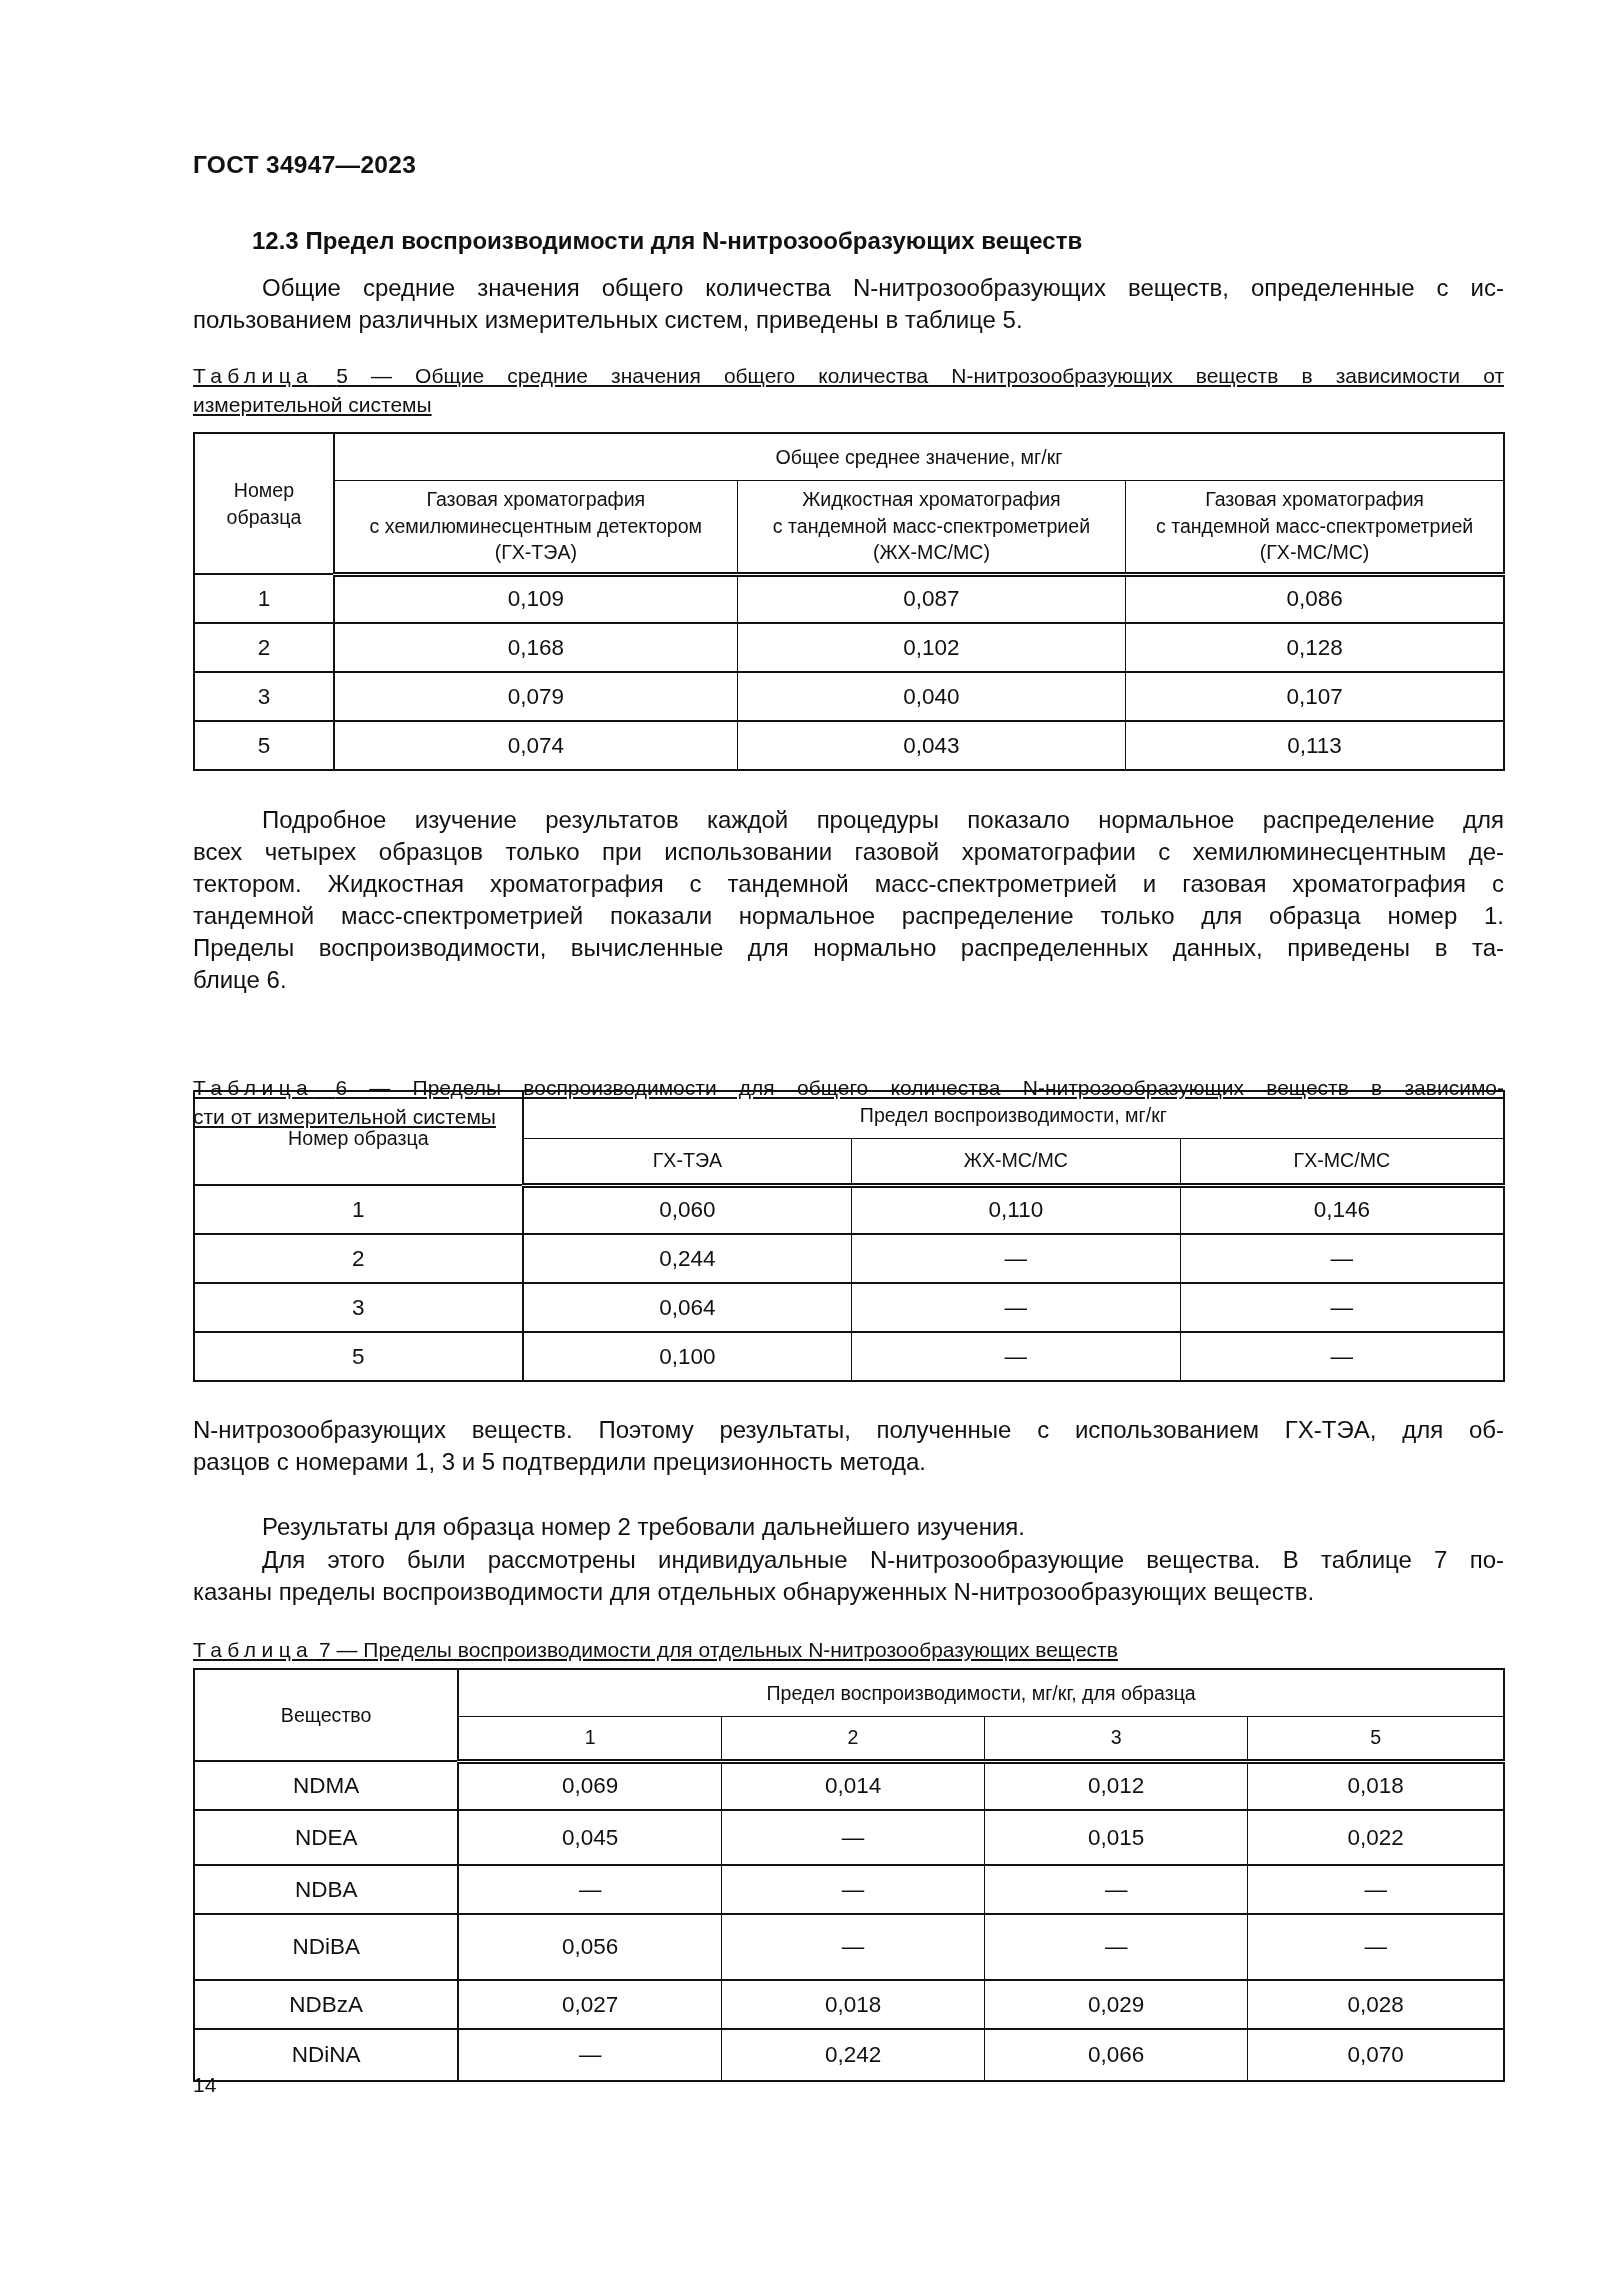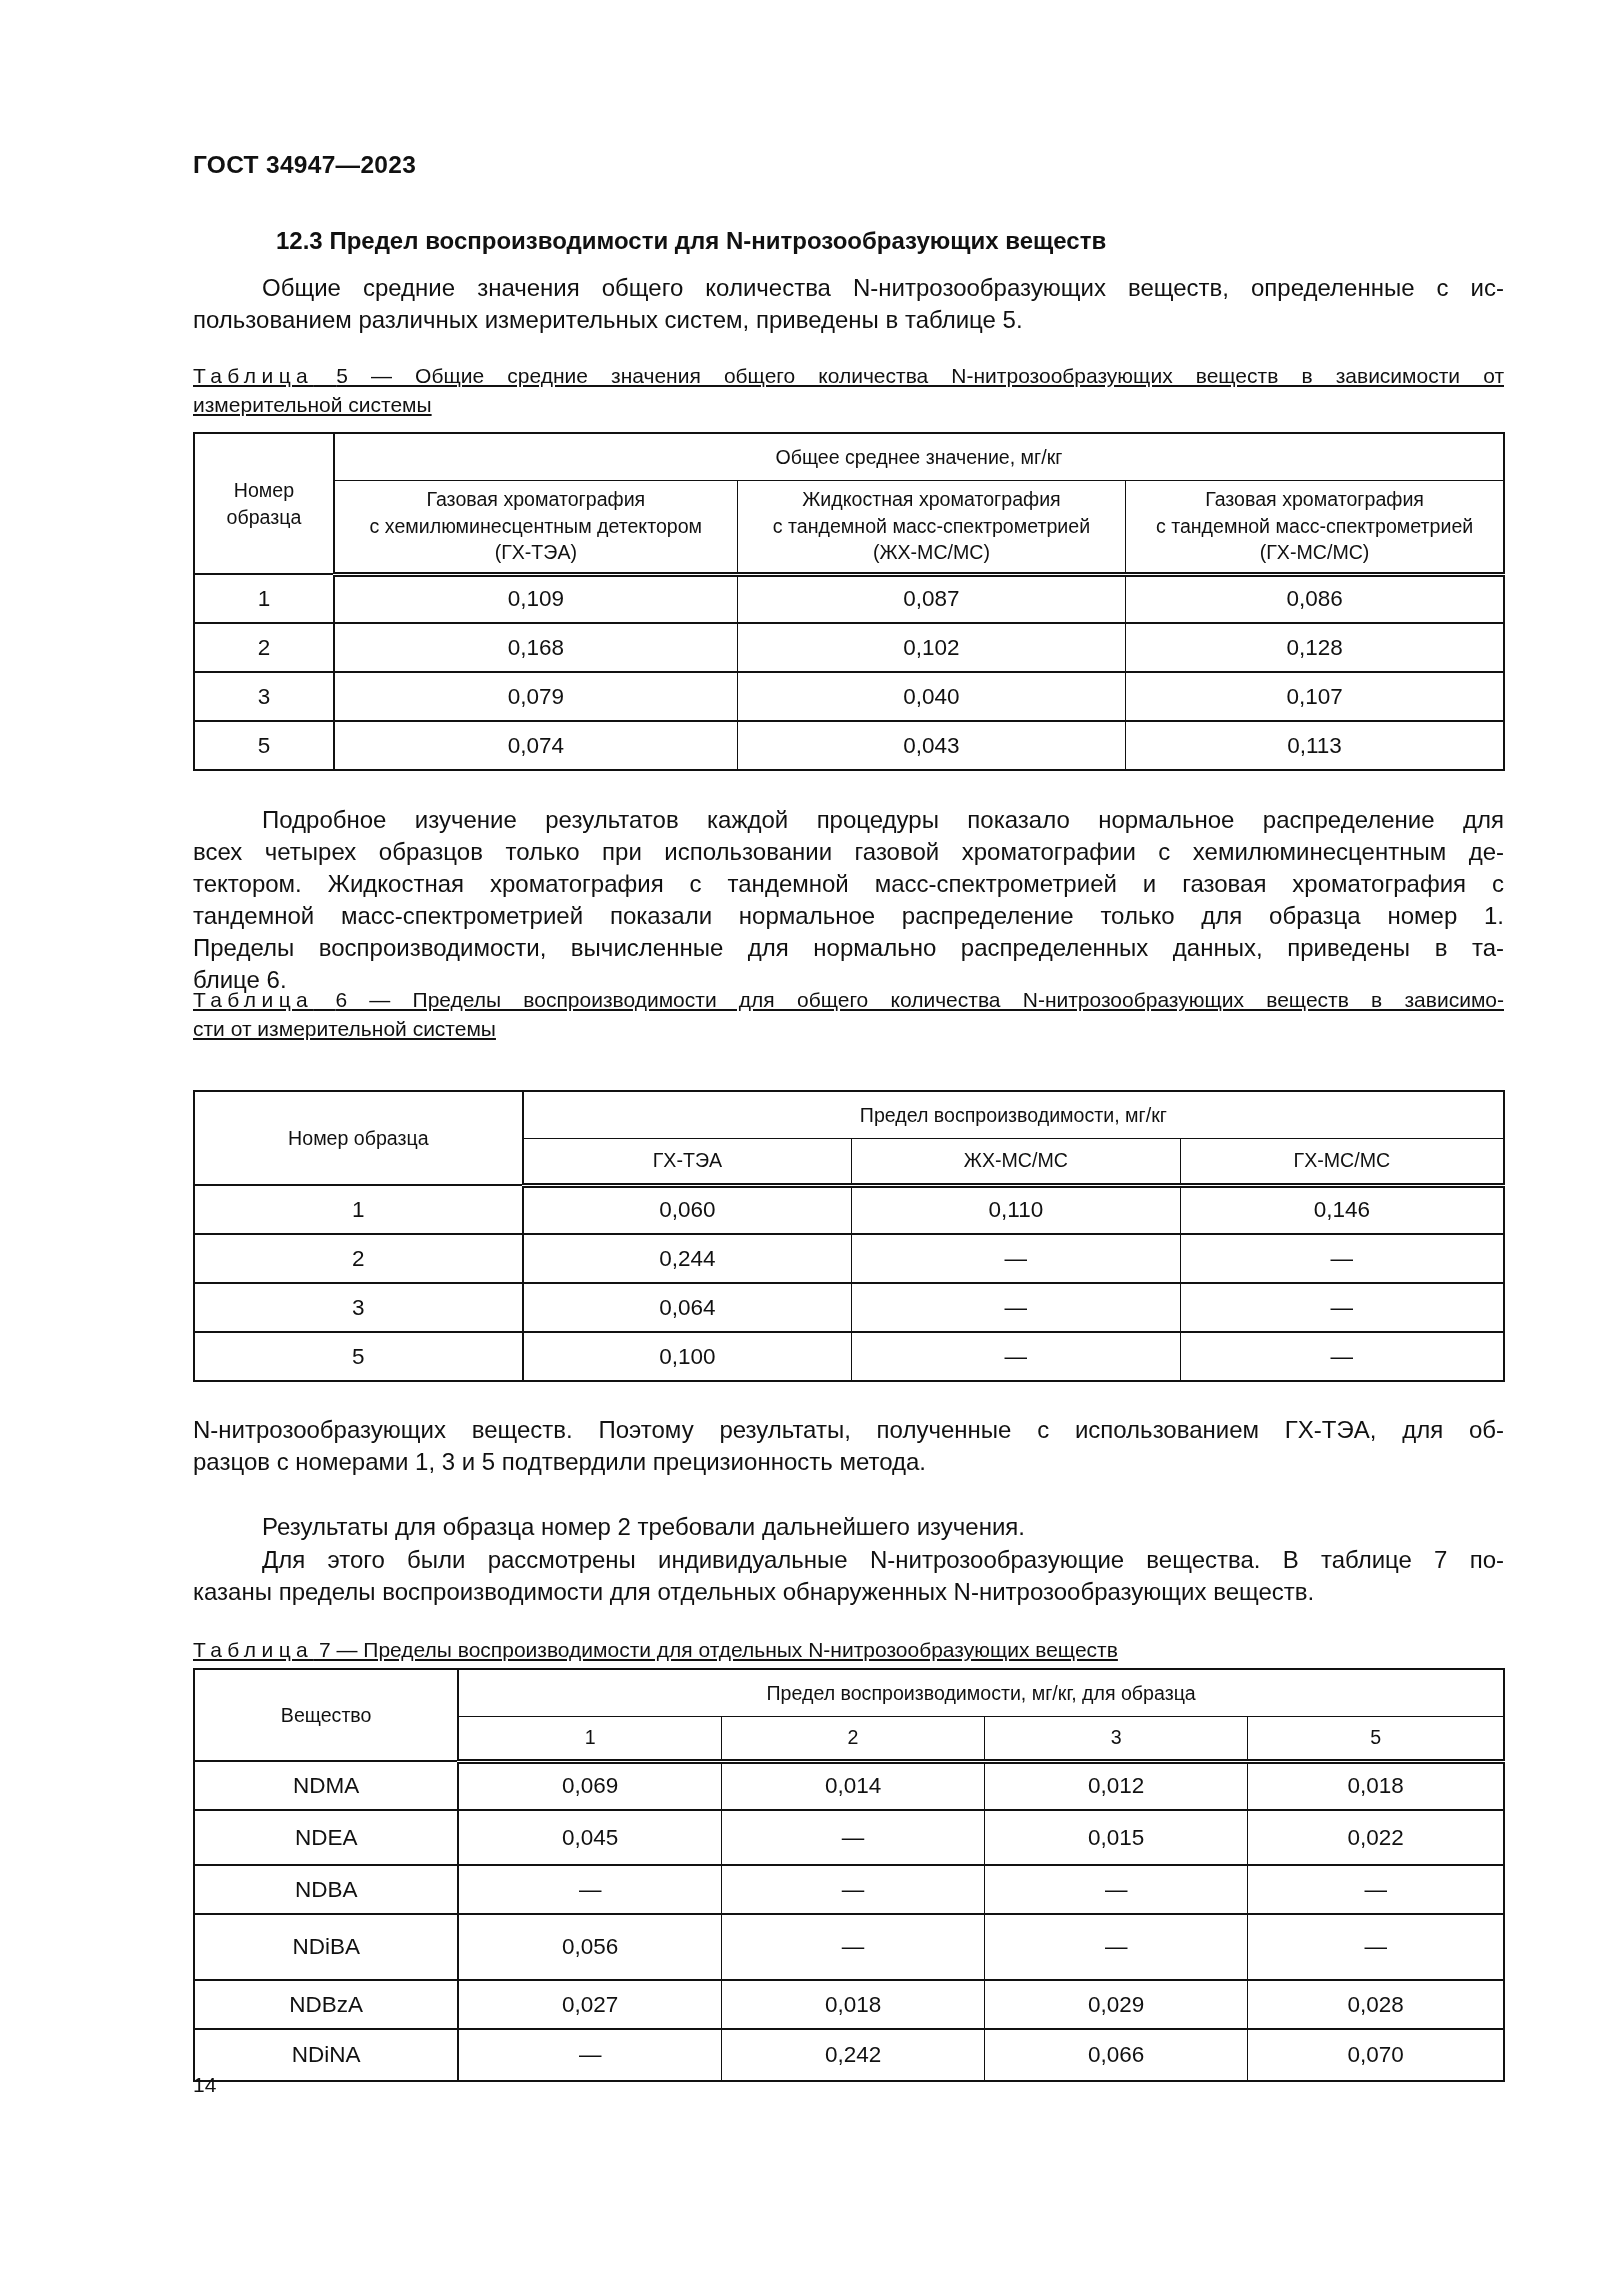--- a/index.html
+++ b/index.html
@@ -17,21 +17,21 @@
       height: 2293px;
       background: #ffffff;
     }
     .abs { position: absolute; }
     .doc-code {
       left: 193px; top: 151px;
       font-size: 24.5px; font-weight: bold;
       letter-spacing: 0.3px;
     }
     .section-title {
-      left: 276px; top: 227px;
+      left: 252px; top: 227px;
       font-size: 24px; font-weight: bold;
     }
     .para {
       left: 193px; width: 1311px;
       font-size: 24px;
       line-height: 32px;
       text-align: justify;
     }
     .para .line { display: block; text-align: justify; text-align-last: justify; white-space: nowrap; }
     .para .line.last { text-align-last: left; }
@@ -152,21 +152,21 @@
 
   <div class="abs para" style="top:804px;">
     <span class="line indent">Подробное изучение результатов каждой процедуры показало нормальное распределение для</span>
     <span class="line">всех четырех образцов только при использовании газовой хроматографии с хемилюминесцентным де-</span>
     <span class="line">тектором. Жидкостная хроматография с тандемной масс-спектрометрией и газовая хроматография с</span>
     <span class="line">тандемной масс-спектрометрией показали нормальное распределение только для образца номер 1.</span>
     <span class="line">Пределы воспроизводимости, вычисленные для нормально распределенных данных, приведены в та-</span>
     <span class="line last">блице 6.</span>
   </div>
 
-  <div class="abs caption" style="top:985px;">
+  <div class="abs caption" style="top:1073px;">
     <span class="line just"><span class="spaced">Таблица</span> <span>6 — Пределы воспроизводимости для общего количества N-нитрозообразующих веществ в зависимо-</span></span>
     <span class="line">сти от измерительной системы</span>
   </div>
 
   <table class="gost" style="top:1090px;">
     <colgroup>
       <col style="width:329px">
       <col style="width:329px">
       <col style="width:329px">
       <col style="width:324px">

